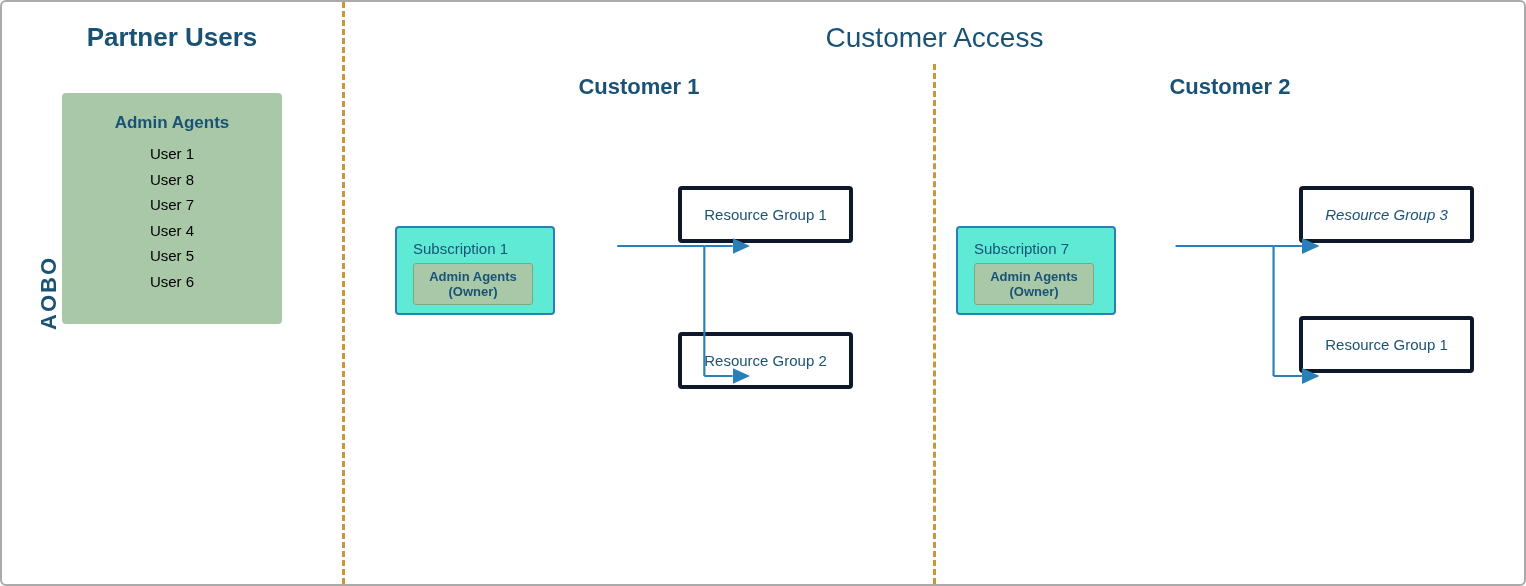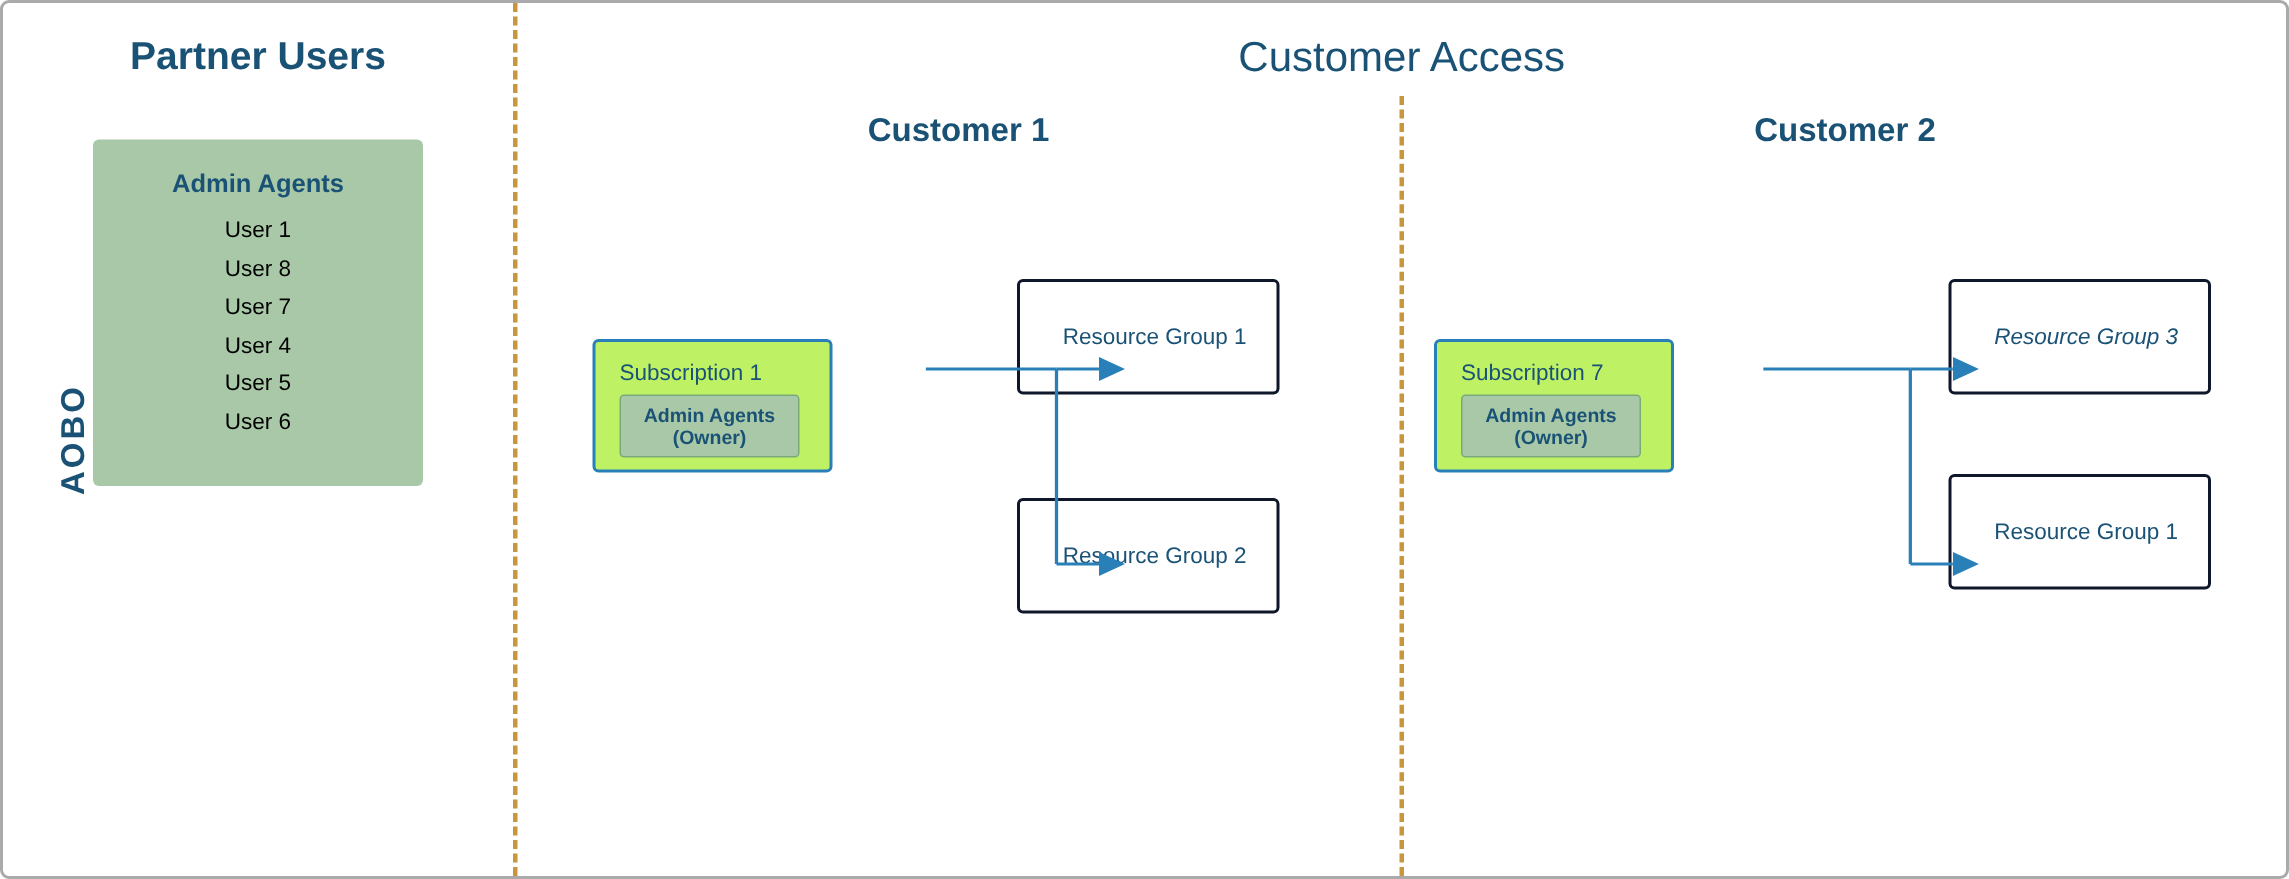--- a/index.html
+++ b/index.html
@@ -124,21 +124,21 @@
       font-weight: bold;
       color: #1a5276;
       margin-bottom: 30px;
     }
 
     
     .subscription-box {
       border: 2px solid #2980b9;
       border-radius: 4px;
       padding: 12px 20px 8px 16px;
-      background: #bef264;
+      background: #5eead4;
       position: relative;
       min-width: 160px;
     }
 
     .subscription-label {
       font-size: 15px;
       color: #1a5276;
       margin-bottom: 6px;
     }
 
@@ -149,26 +149,26 @@
       padding: 5px 10px;
       font-size: 13px;
       font-weight: bold;
       color: #1a5276;
       text-align: center;
       margin-top: 2px;
     }
 
     
     .resource-box {
-      border: 2px solid #0f172a;
+      border: 4px solid #0f172a;
       border-radius: 4px;
-      padding: 28px 20px;
+      padding: 16px 20px;
       background: #fff;
       min-width: 175px;
-      text-align: right;
+      text-align: center;
     }
 
     .resource-label {
       font-size: 15px;
       color: #1a5276;
     }
 
     
     .customer-diagram {
       position: relative;

